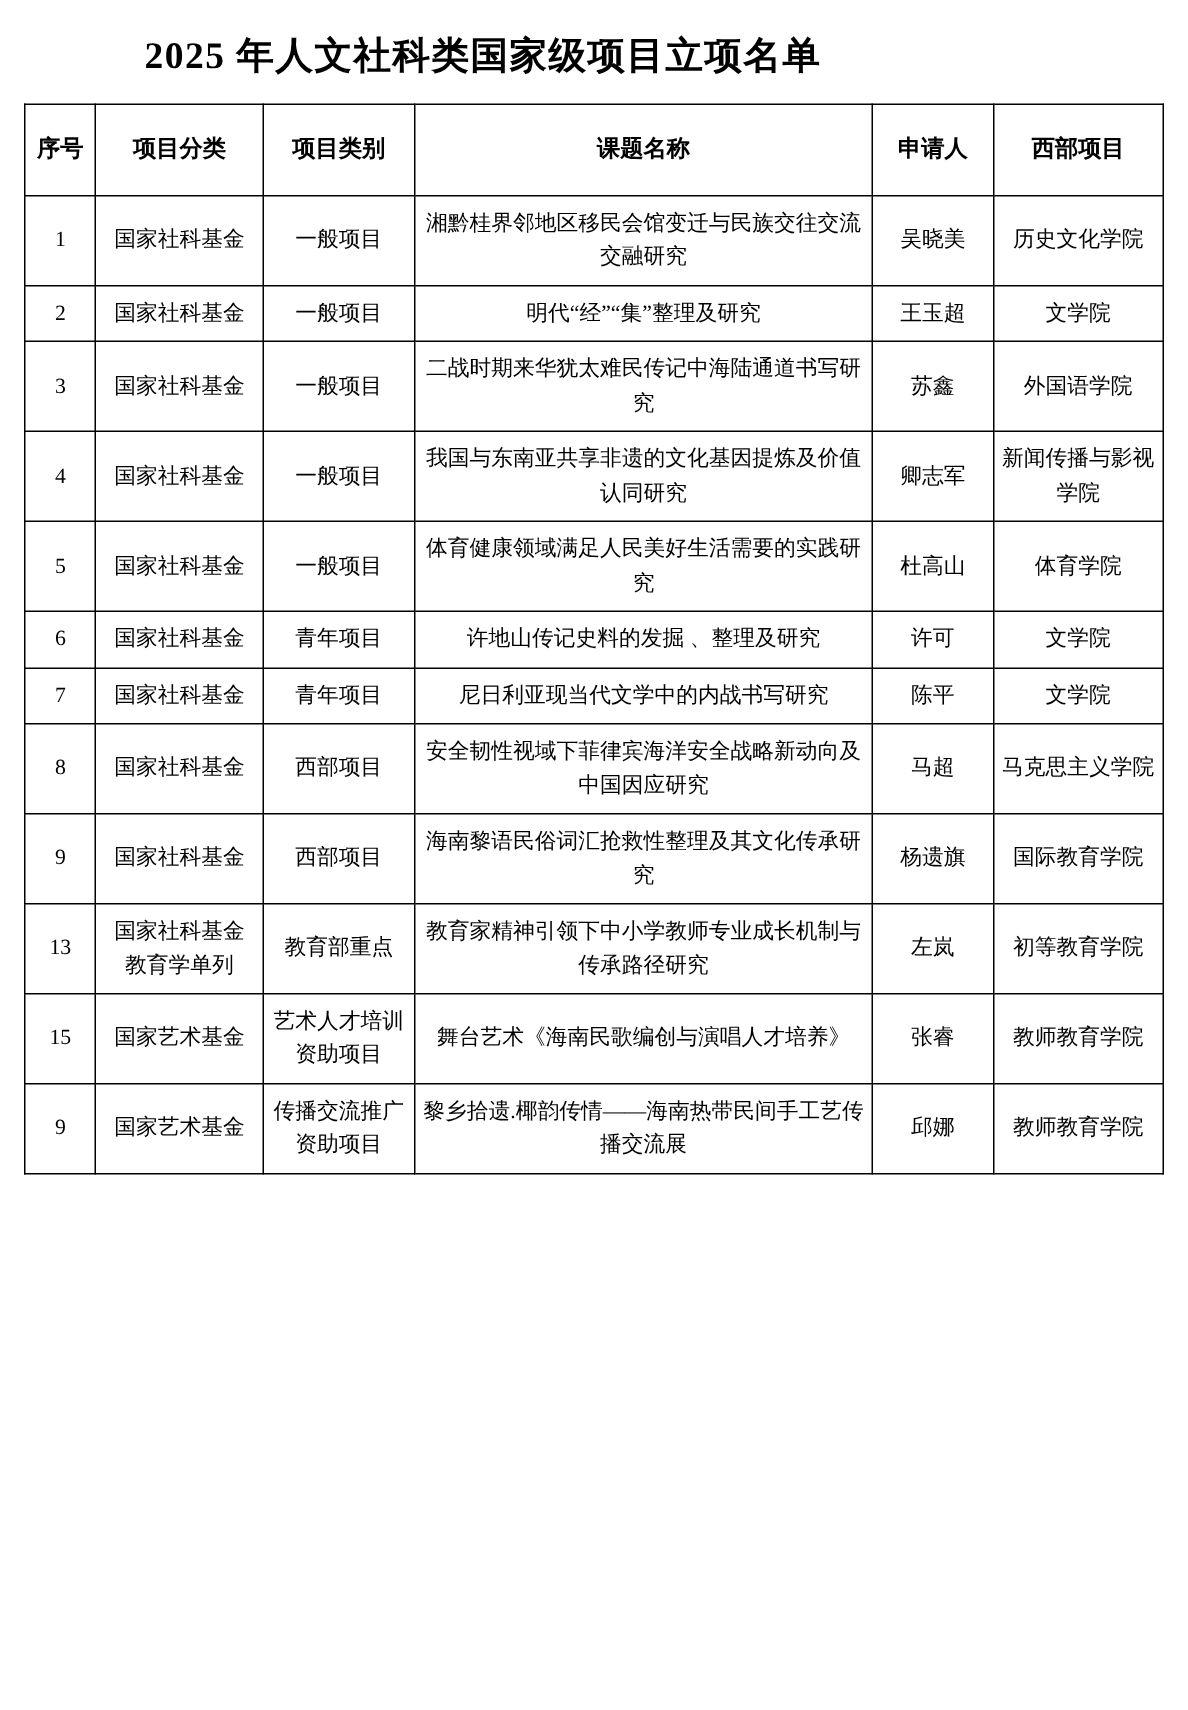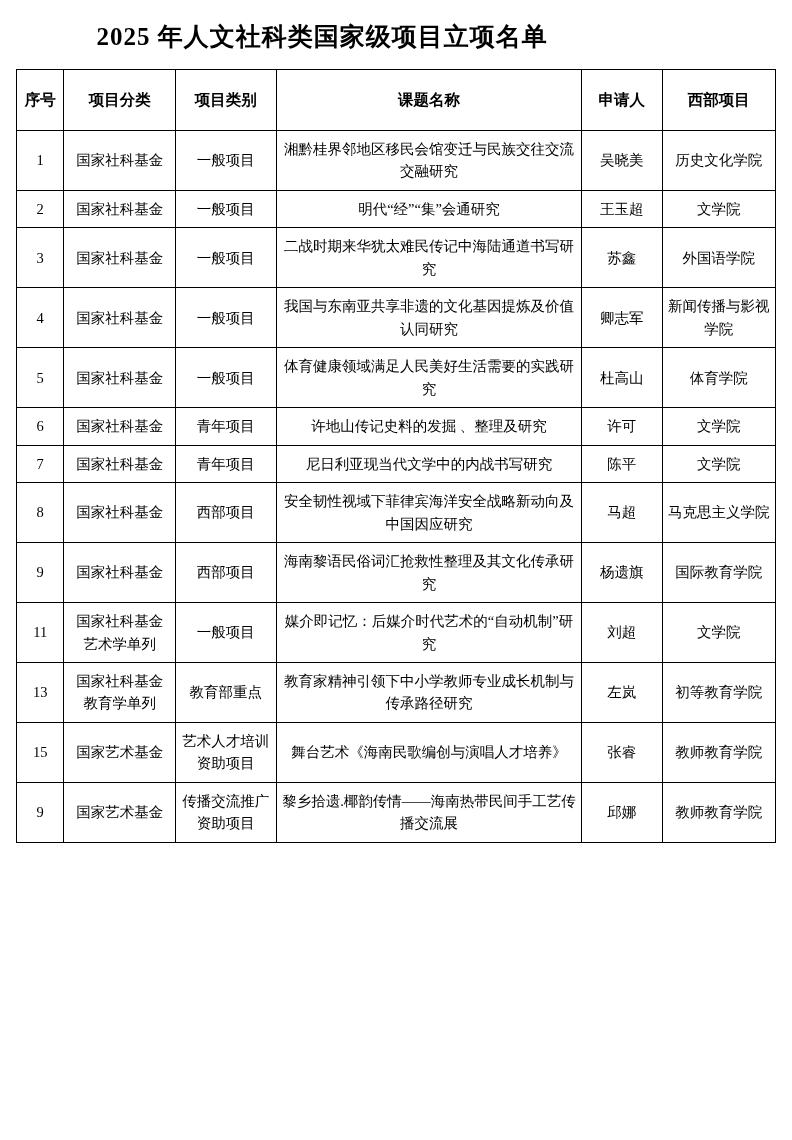--- a/index.html
+++ b/index.html
@@ -92,21 +92,21 @@
         <td>国家社科基金</td>
         <td>一般项目</td>
         <td class="cell-title">湘黔桂界邻地区移民会馆变迁与民族交往交流交融研究</td>
         <td>吴晓美</td>
         <td>历史文化学院</td>
       </tr>
       <tr>
         <td>2</td>
         <td>国家社科基金</td>
         <td>一般项目</td>
-        <td class="cell-title">明代“经”“集”会通研究</td>
+        <td class="cell-title">明代“经”“集”整理及研究</td>
         <td>王玉超</td>
         <td>文学院</td>
       </tr>
       <tr>
         <td>3</td>
         <td>国家社科基金</td>
         <td>一般项目</td>
         <td class="cell-title">二战时期来华犹太难民传记中海陆通道书写研究</td>
         <td>苏鑫</td>
         <td>外国语学院</td>
@@ -153,28 +153,20 @@
       </tr>
       <tr>
         <td>9</td>
         <td>国家社科基金</td>
         <td>西部项目</td>
         <td class="cell-title">海南黎语民俗词汇抢救性整理及其文化传承研究</td>
         <td>杨遗旗</td>
         <td>国际教育学院</td>
       </tr>
       <tr>
-        <td>11</td>
-        <td>国家社科基金艺术学单列</td>
-        <td>一般项目</td>
-        <td class="cell-title">媒介即记忆：后媒介时代艺术的“自动机制”研究</td>
-        <td>刘超</td>
-        <td>文学院</td>
-      </tr>
-      <tr>
         <td>13</td>
         <td>国家社科基金教育学单列</td>
         <td>教育部重点</td>
         <td class="cell-title">教育家精神引领下中小学教师专业成长机制与传承路径研究</td>
         <td>左岚</td>
         <td>初等教育学院</td>
       </tr>
       <tr>
         <td>15</td>
         <td>国家艺术基金</td>

